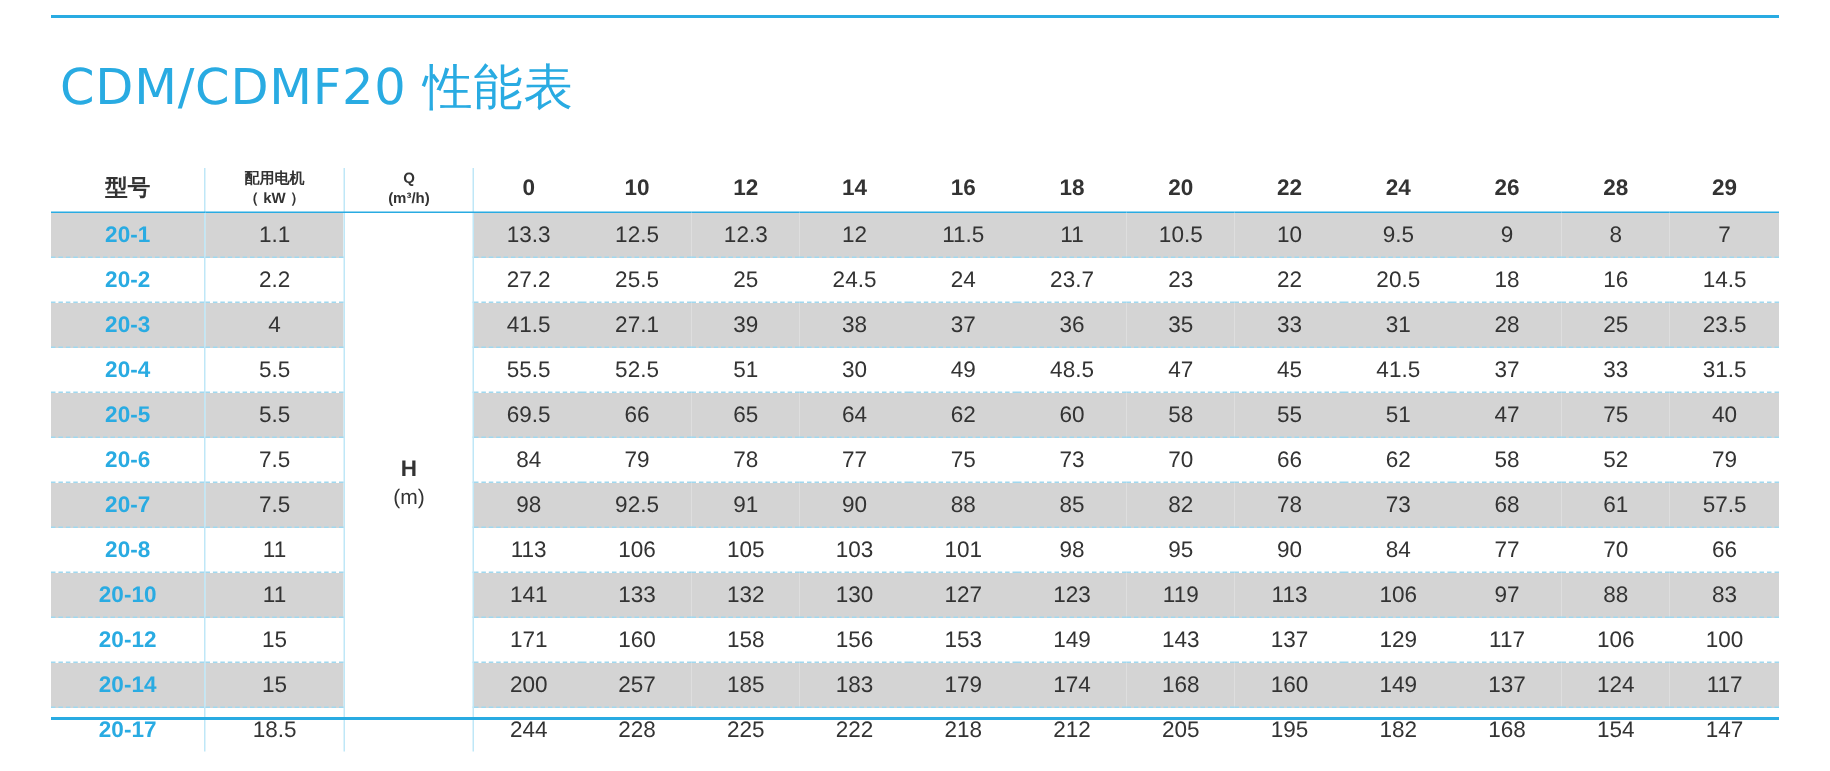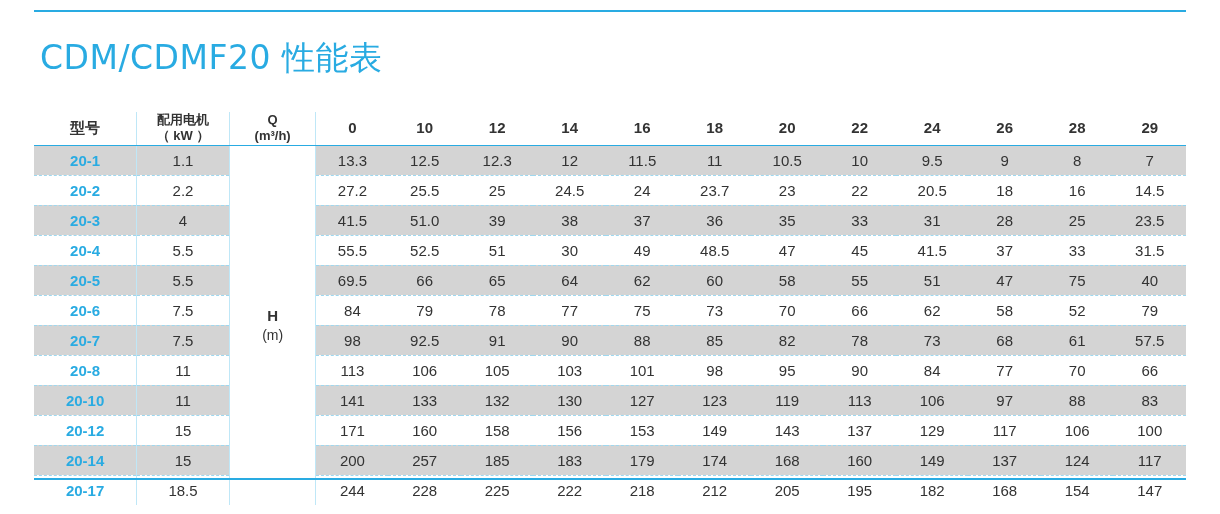--- a/index.html
+++ b/index.html
@@ -66,21 +66,21 @@
   
   thead th {
     color: #29abe2;
     font-weight: bold;
     font-size: 16px;
     height: 54px;
     border-bottom: 1px solid #29abe2;
     line-height: 1.25;
   }
   thead th.small {
-    font-size: 13px;
+    font-size: 10px;
   }
   thead th.vsep {
     border-right: 1px solid #bfe7f7;
   }
   
   col.c-model { width: 102px; }
   col.c-kw { width: 92px; }
   col.c-q { width: 86px; }
   col.c-data { width: 72px; }
 
@@ -206,21 +206,21 @@
         <td>20.5</td>
         <td>18</td>
         <td>16</td>
         <td>14.5</td>
       </tr>
 
       <tr class="alt">
         <td class="model vsep">20-3</td>
         <td class="kw vsep">4</td>
         <td>41.5</td>
-        <td>51.0</td>
+        <td>27.1</td>
         <td>39</td>
         <td>38</td>
         <td>37</td>
         <td>36</td>
         <td>35</td>
         <td>33</td>
         <td>31</td>
         <td>28</td>
         <td>25</td>
         <td>23.5</td>

